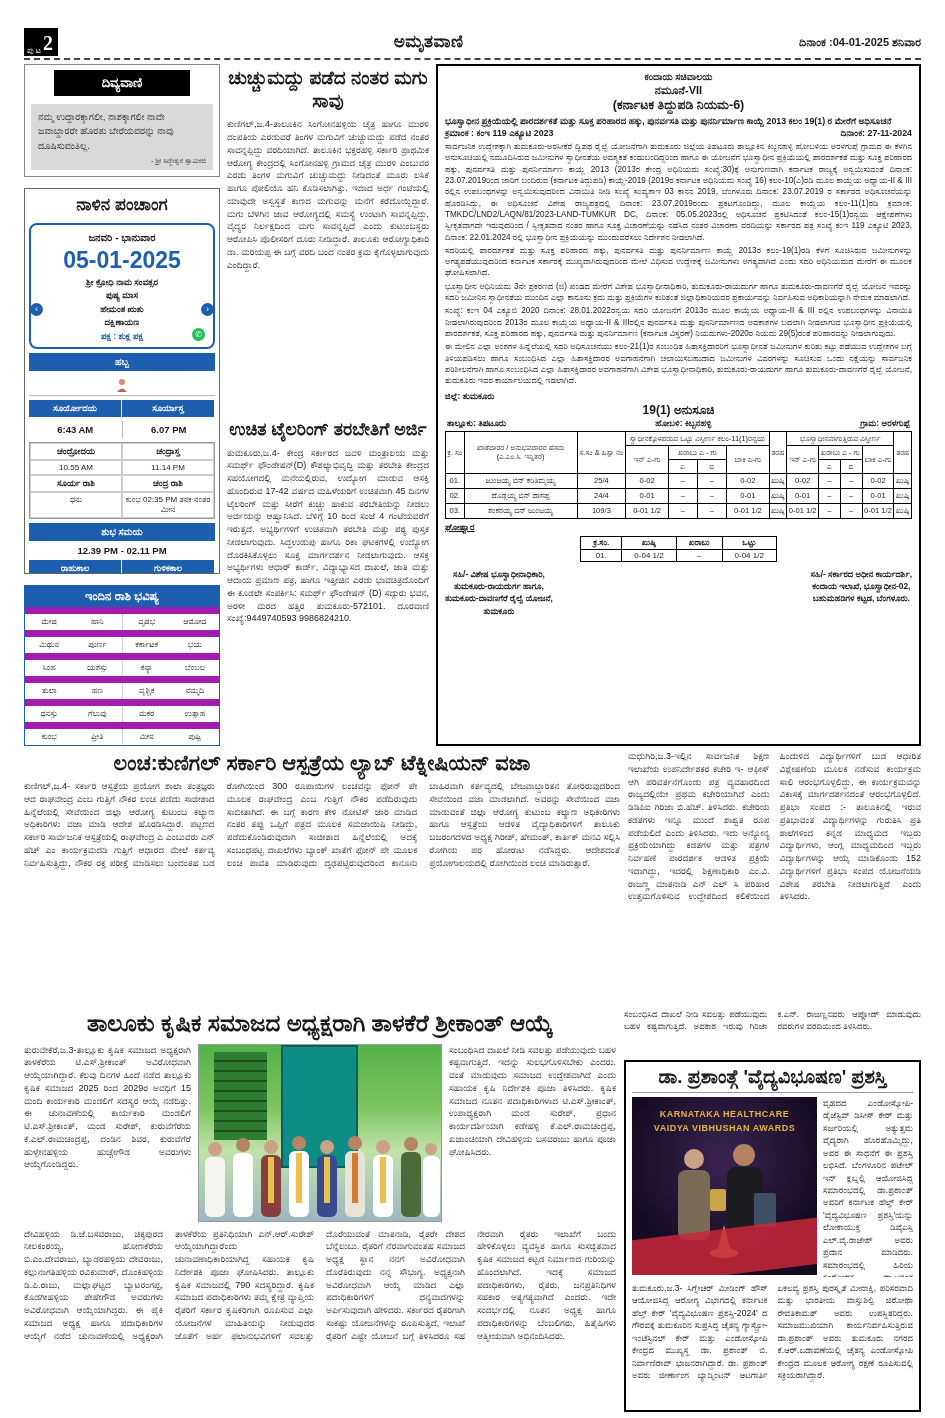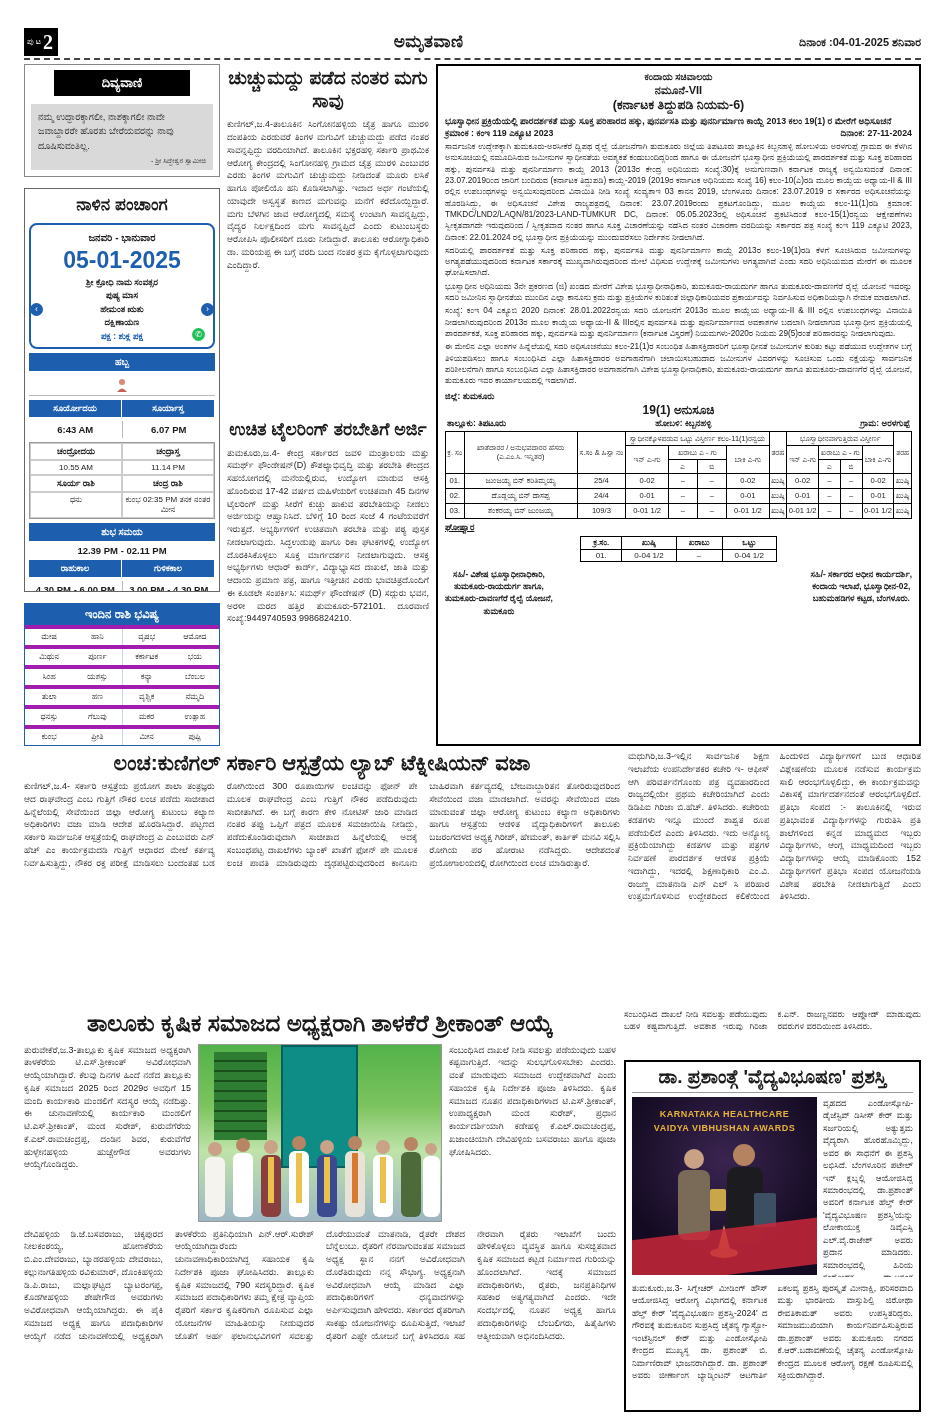--- a/index.html
+++ b/index.html
@@ -1,21 +1,21 @@
 <!DOCTYPE html>
 <html><head>
 <meta charset="utf-8">
 <style>
   html,body{margin:0;padding:0;background:#f2f2f2;}
   .page{position:relative;width:945px;height:1418px;background:#ffffff;margin:0 auto;
         font-family:"Liberation Sans",sans-serif;color:#1a1a1a;overflow:hidden;}
   
   .hdr{position:absolute;top:26px;left:24px;right:24px;height:32px;
        border-bottom:2px dashed #444;display:flex;align-items:center;justify-content:space-between;}
-  .pagebox{background:#000;color:#fff;display:flex;align-items:center;padding:1px 5px 1px 3px;height:26px;}
+  .pagebox{background:#000;color:#fff;display:flex;align-items:flex-end;padding:1px 5px 1px 3px;height:26px;}
   .pagebox .pl{font-size:8px;line-height:1;margin-right:2px;white-space:pre-line;}
   .pagebox .pn{font-size:20px;font-weight:bold;font-family:"Liberation Serif",serif;}
   .masthead{font-size:17px;font-weight:bold;letter-spacing:.5px;}
   .dateline{font-size:11px;font-weight:bold;}
   
   .band{position:absolute;left:24px;right:24px;}
   .top-band{top:64px;height:682px;display:flex;gap:7px;}
   .band2{top:750px;height:254px;display:flex;gap:8px;overflow:hidden;}
   .band3{top:1008px;height:404px;display:flex;gap:8px;overflow:hidden;}
   
@@ -39,21 +39,21 @@
   .bluebar{background:#1d5fae;color:#fff;font-weight:bold;font-size:9.5px;text-align:center;padding:3px 14px;}
   .bluebar2{display:flex;} .bluebar2 div{flex:1;background:#1d5fae;color:#fff;font-weight:bold;font-size:8.5px;text-align:center;padding:3px 0;border-right:1px solid #fff;}
   .valrow{display:flex;} .valrow div{flex:1;text-align:center;font-size:9.5px;font-weight:bold;padding:3px 0;border-right:1px solid #bbb;}
   .valrow div:last-child{border-right:none;}
   .deity{display:flex;justify-content:center;padding:2px 0;border-bottom:1px solid #bbb;}
   .moontbl{border:1px solid #999;display:grid;grid-template-columns:1fr 1fr;}
   .moontbl .c{border:1px solid #ccc;text-align:center;font-size:8px;padding:2px;}
   .moontbl .h{font-weight:bold;font-size:8.5px;}
   .rashibox{border:1px solid #1d5fae;}
   .rashihead{background:#1d5fae;color:#fff;font-weight:bold;font-size:11.5px;text-align:center;padding:4px 0;}
-  .rashirow{display:flex;border-top:4px solid #a21caf;font-size:8px;}
+  .rashirow{display:flex;border-top:7px solid #a21caf;font-size:8px;}
   .rashirow span{flex:1;text-align:center;padding:3px 0;}
   .rashirow .sep{flex:none;width:1px;background:#c7d6ea;}
   
   .midcol{width:202px;flex:none;display:flex;flex-direction:column;overflow:hidden;}
   .art-head{font-weight:bold;text-align:center;font-size:18.5px;line-height:1.25;margin:2px 0 6px;}
   .art-head2{font-weight:bold;text-align:center;font-size:17.5px;line-height:1.3;margin:10px 0 6px;}
   .body-txt{font-size:9px;line-height:1.42;text-align:justify;overflow:hidden;}
   .midcol .b1{height:290px;} .midcol .b2{height:300px;}
   
   .notice{flex:1;border:2px solid #000;padding:5px 7px;overflow:hidden;display:flex;flex-direction:column;}

